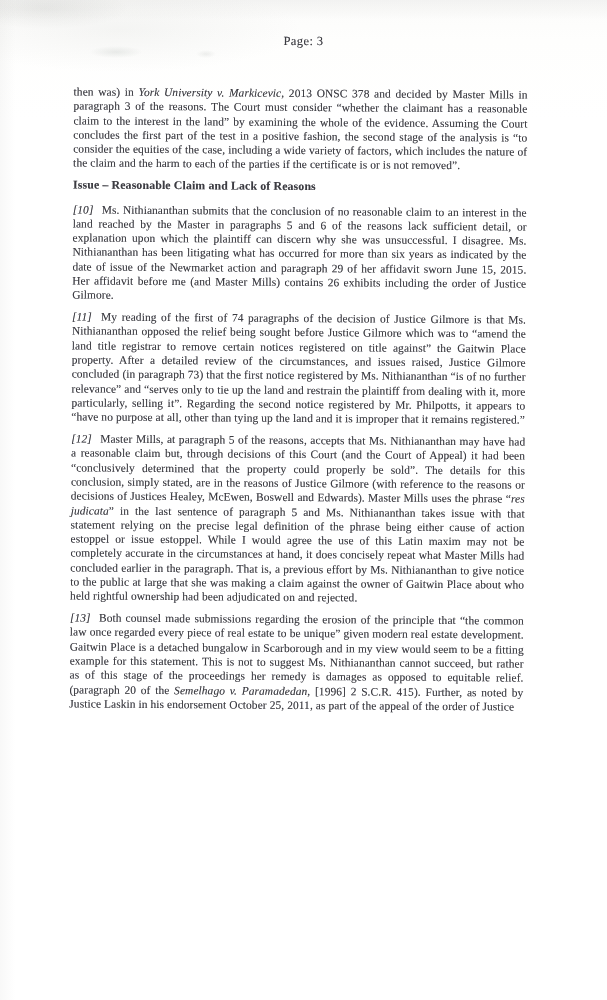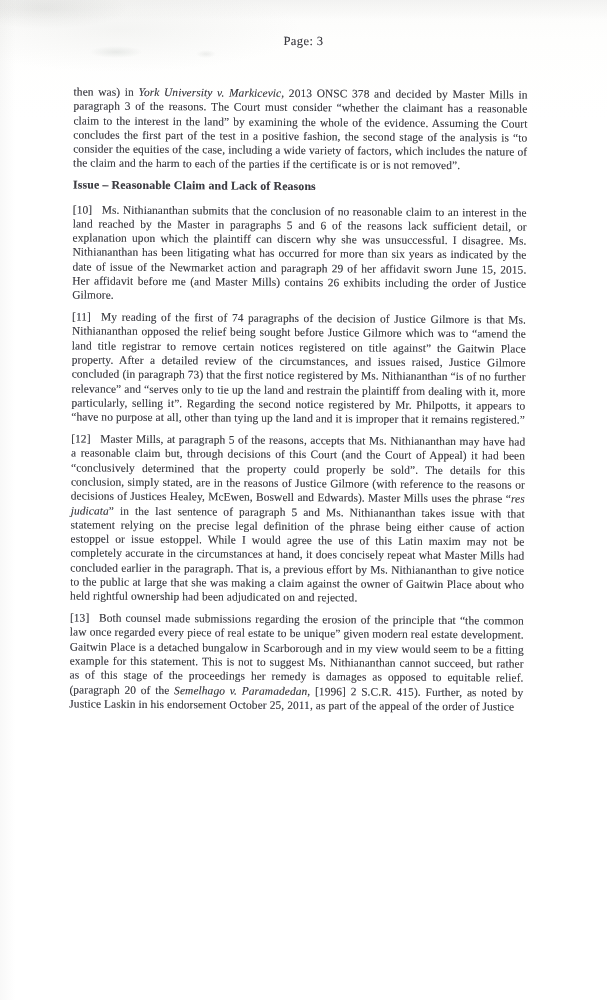--- a/index.html
+++ b/index.html
@@ -71,20 +71,21 @@
   .heading {
     margin: 3px 0 10px 0;
     font-size: 11.8px;
     line-height: 14.3px;
     font-weight: bold;
     letter-spacing: 0.15px;
   }
   .pnum {
     display: inline-block;
     width: 29px;
+    font-style: italic;
   }
   .case-citation {
     font-style: italic;
   }
 </style>
 </head>
 <body>
 
 <div class="sheet">
   <div class="scan-edge"></div>

